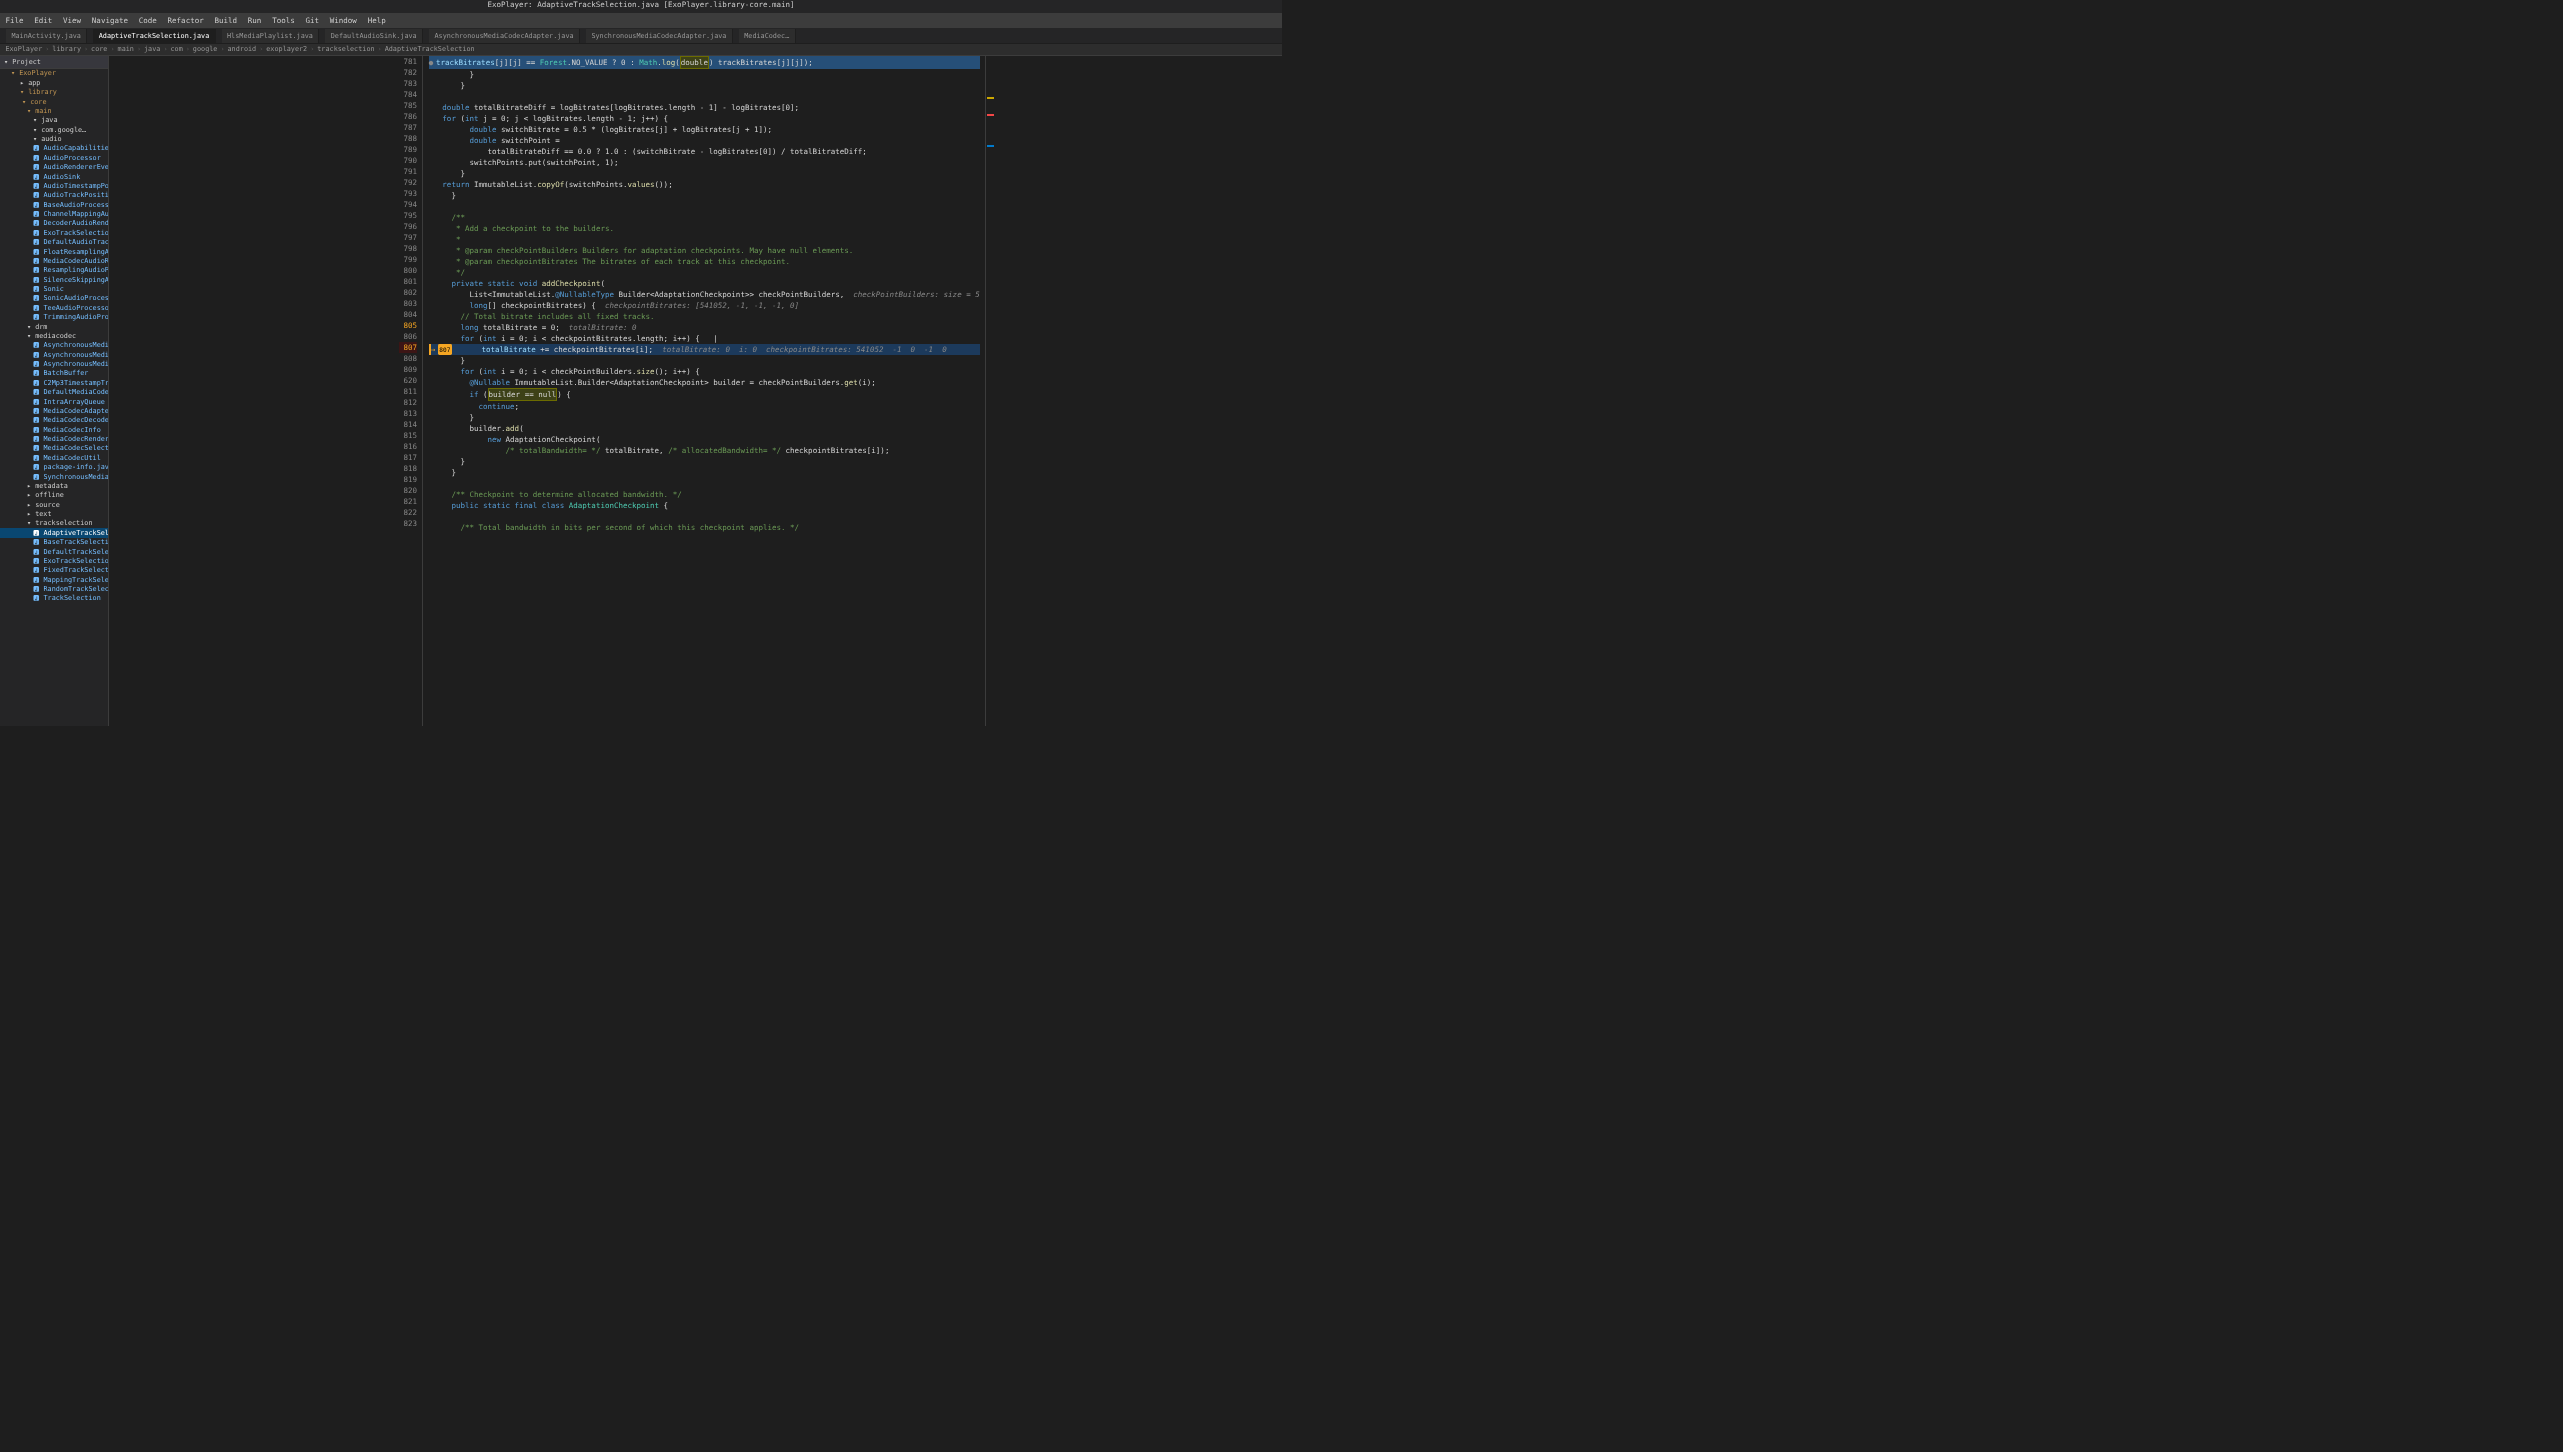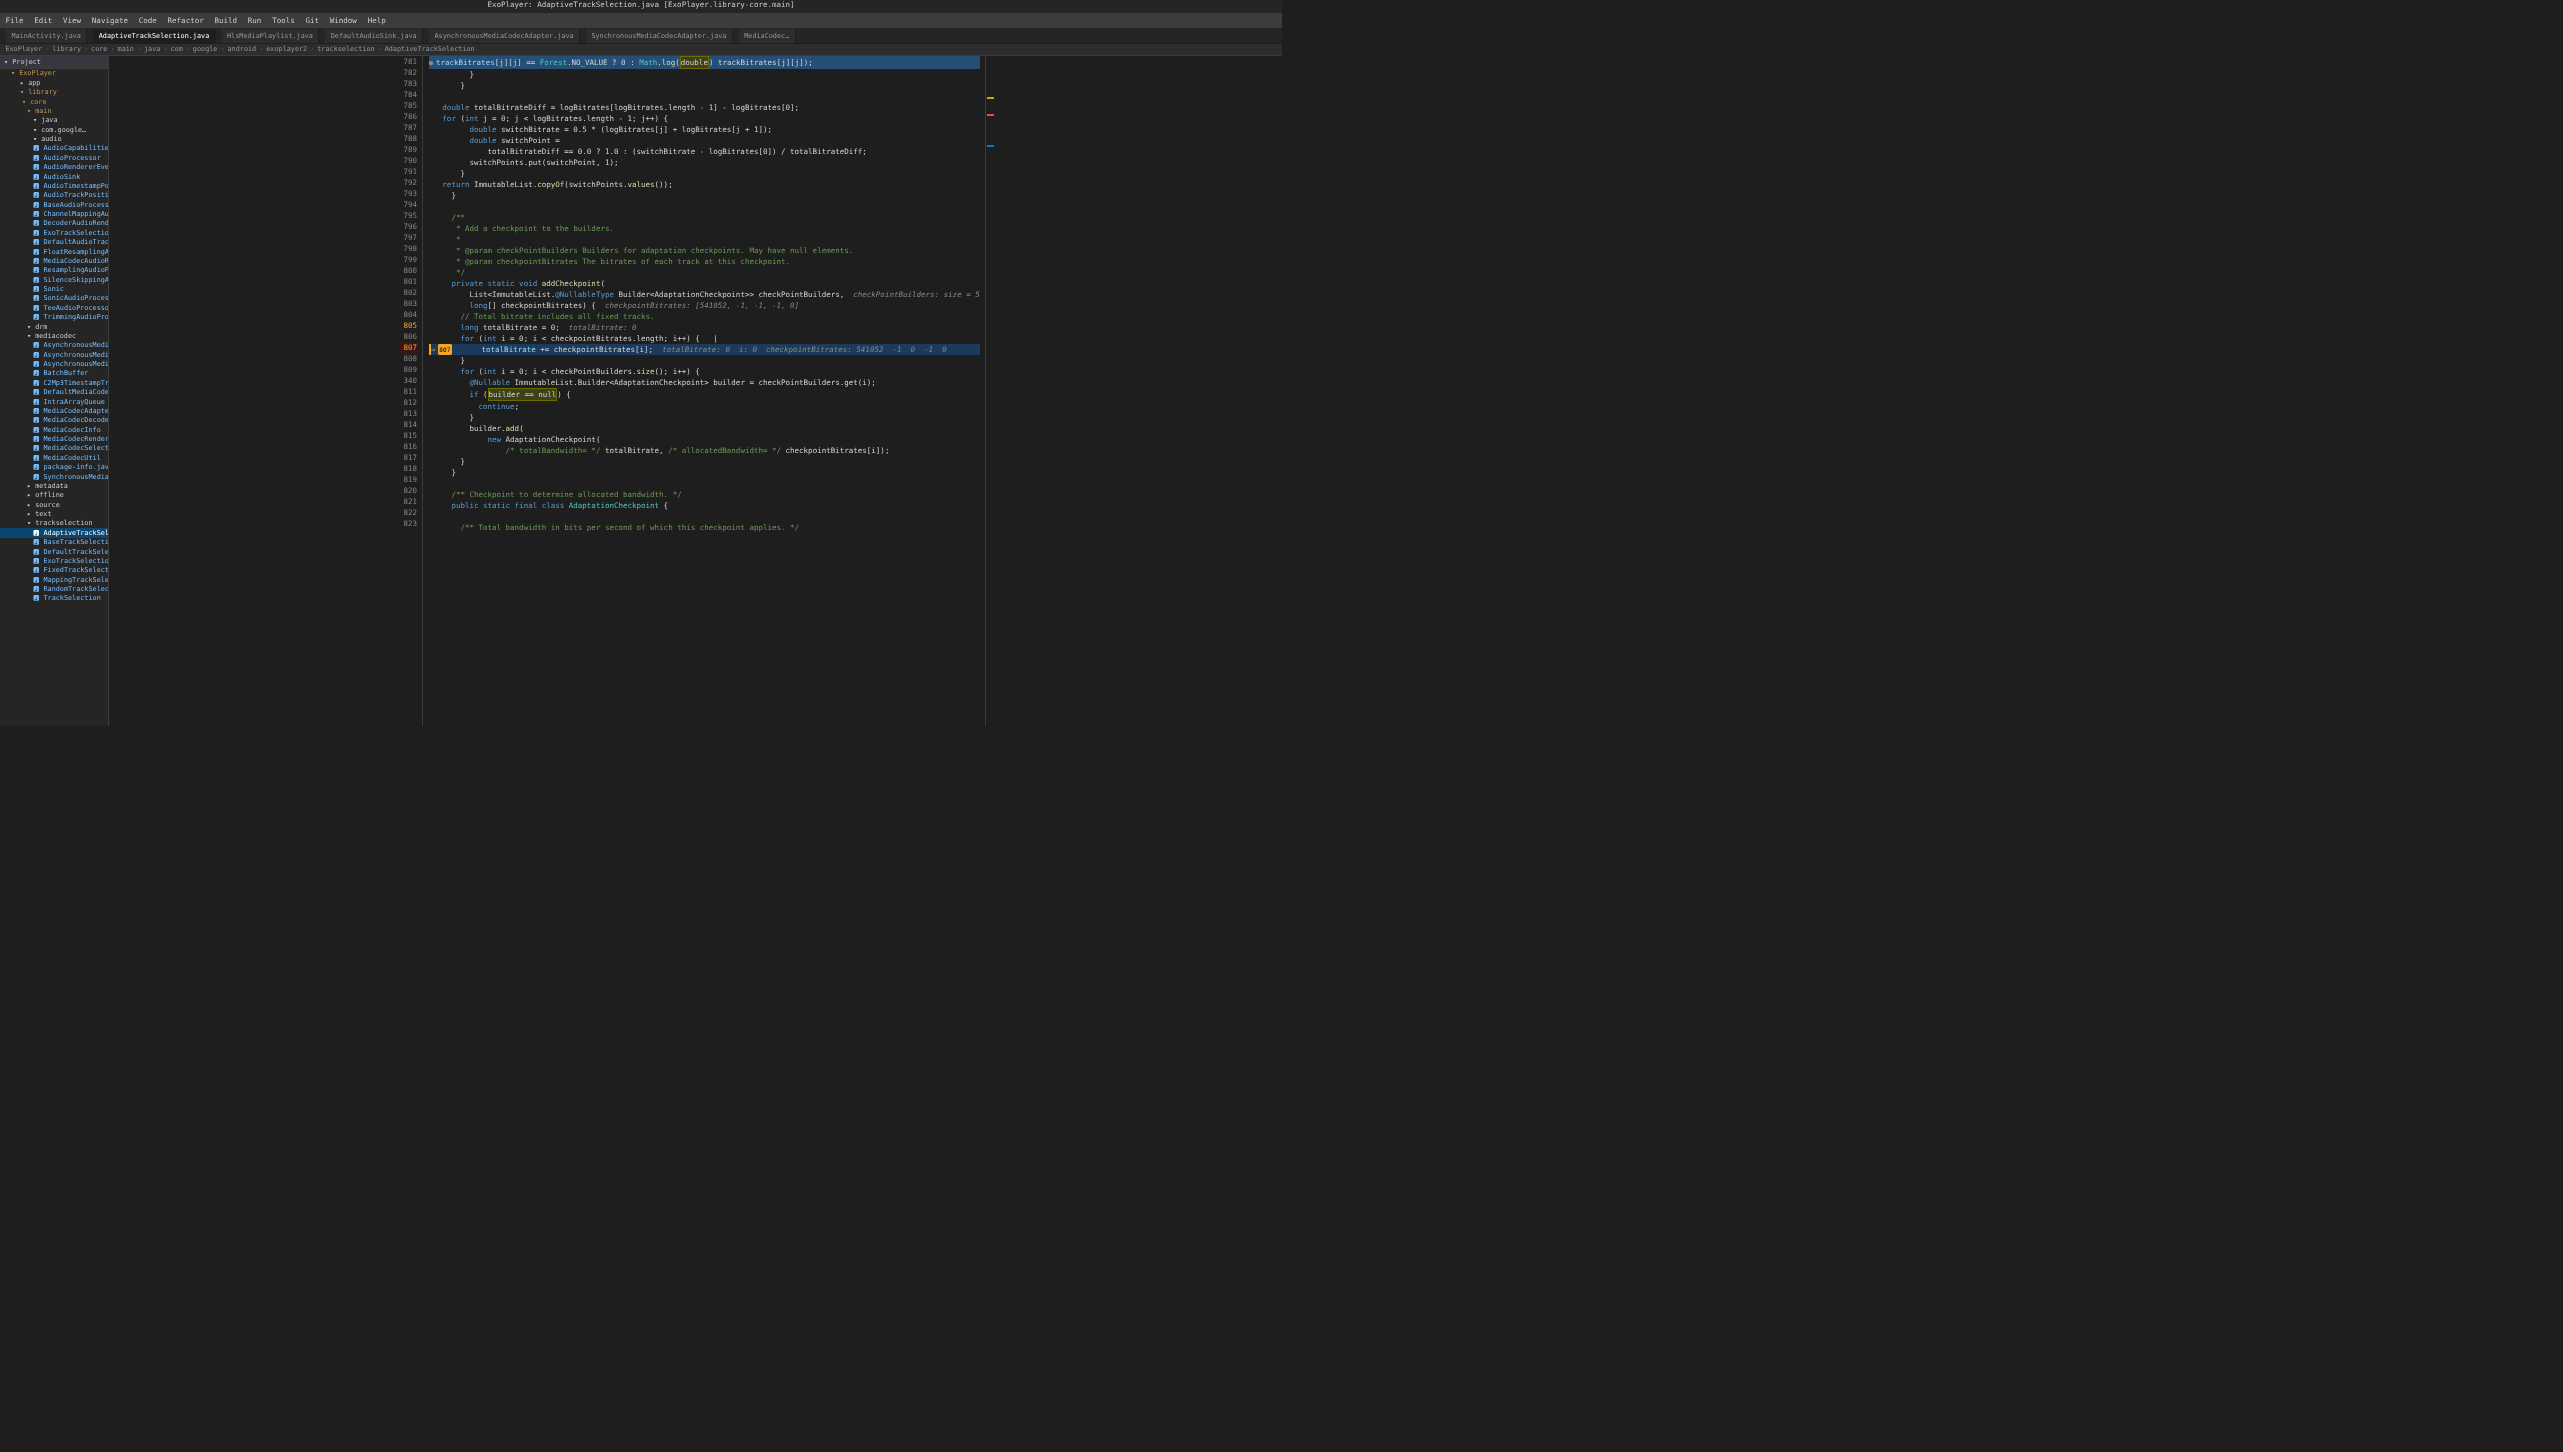--- a/index.html
+++ b/index.html
@@ -528,21 +528,21 @@
             <div>800</div>
           <div>801</div>
             <div>802</div>
             <div>803</div>
             <div>804</div>
           <div style="color:#f5a623">805</div>
           <div>806</div>
           <div style="color:#f5a623;background:#3c1515">807</div>
           <div>808</div>
             <div>809</div>
-            <div>340</div>
+            <div>620</div>
             <div>811</div>
           <div>812</div>
             <div>813</div>
             <div>814</div>
             <div>815</div>
           <div>816</div>
             <div>817</div>
             <div>818</div>
             <div>819</div>
           <div>820</div>

